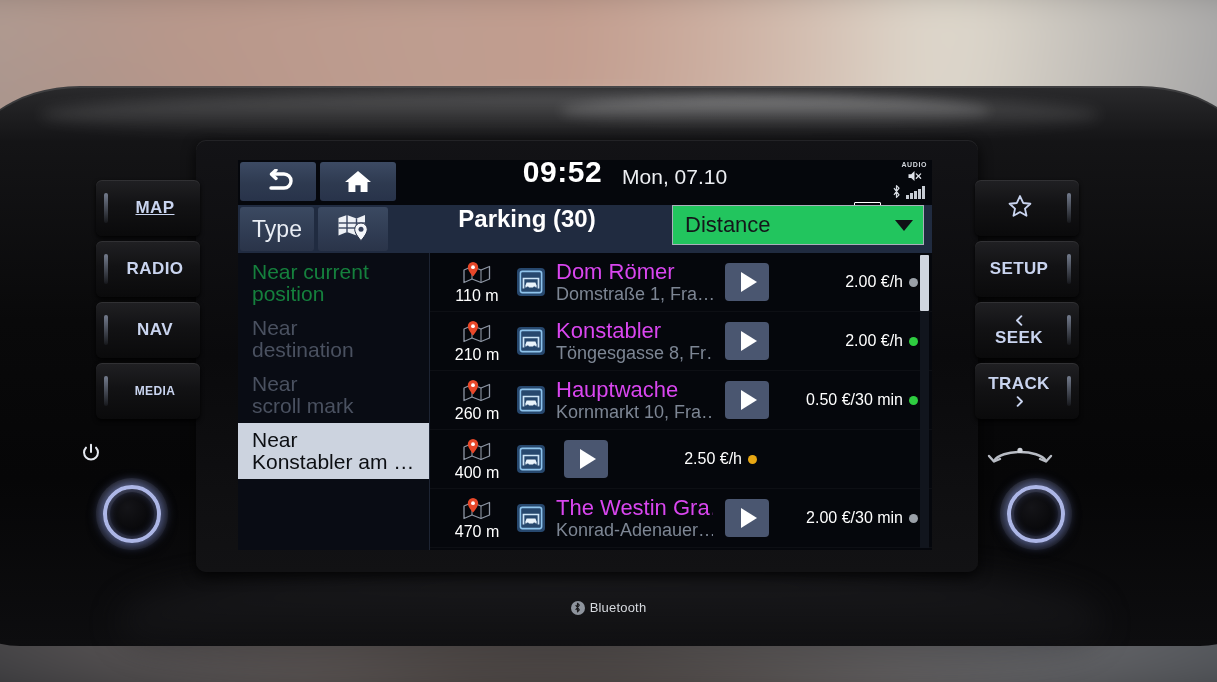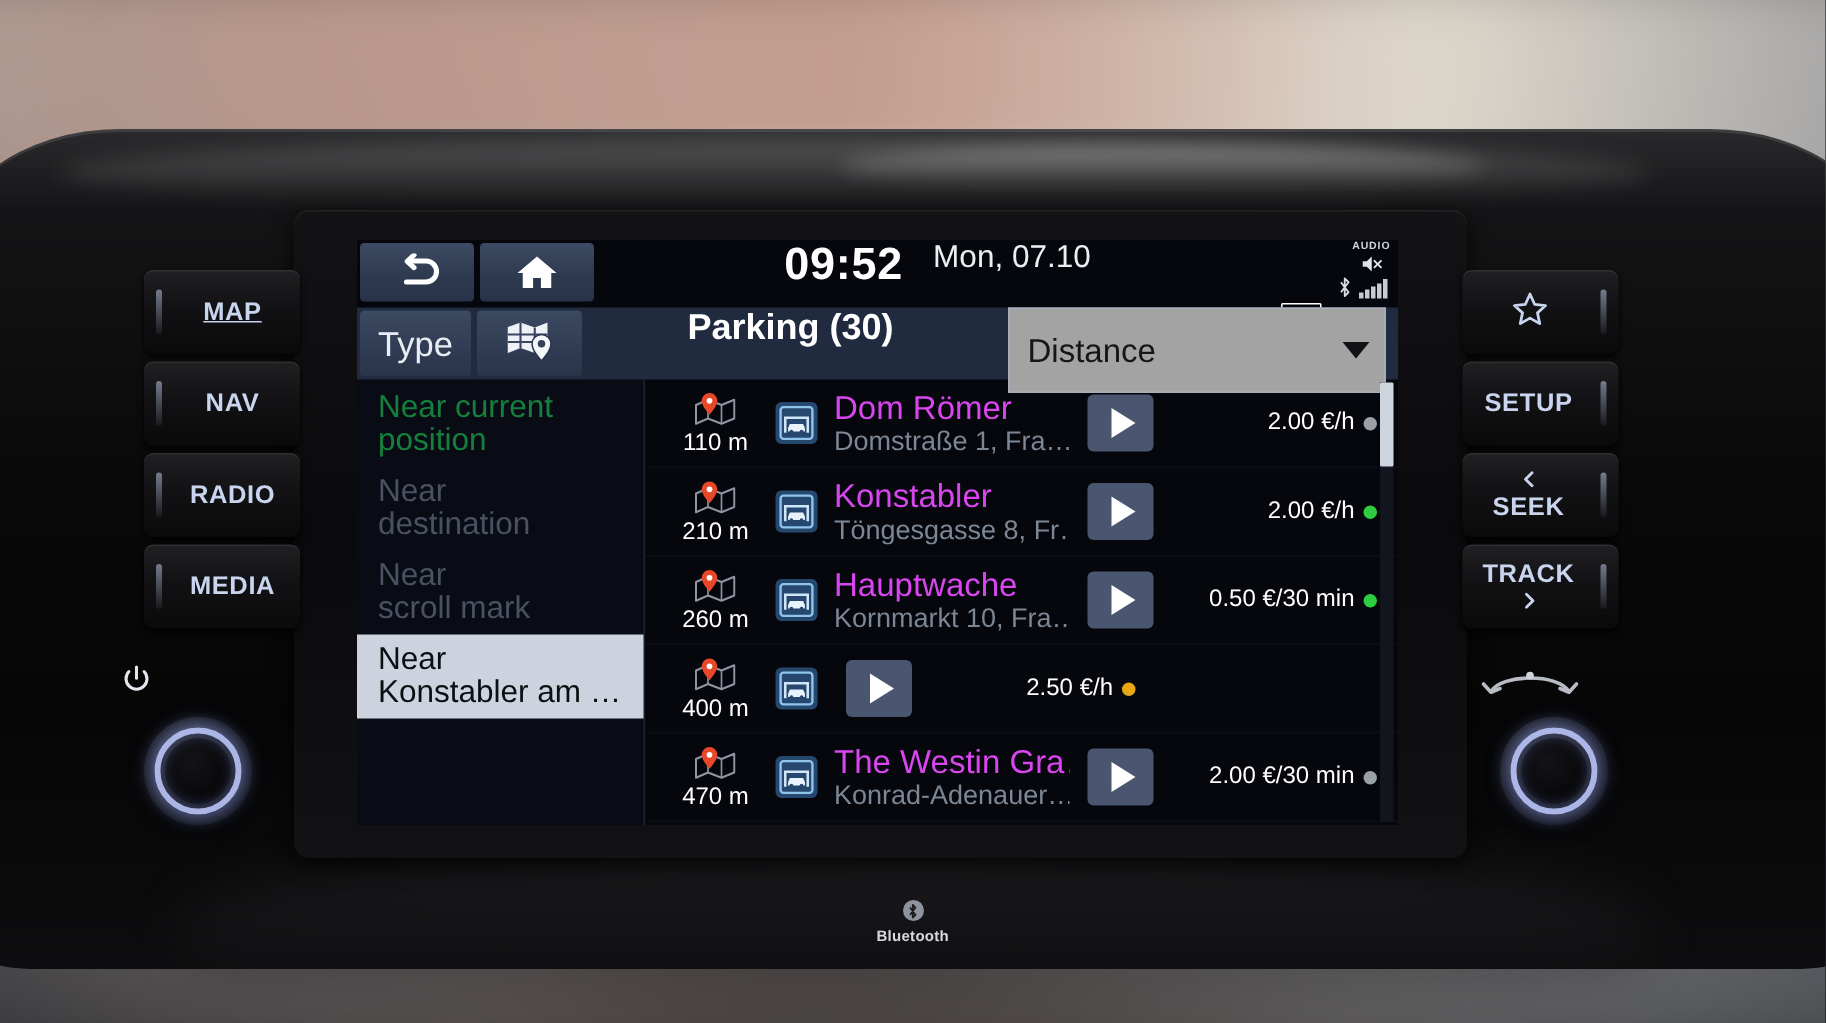--- a/index.html
+++ b/index.html
@@ -81,22 +81,22 @@
   .navbtn {
     width: 76px; margin: 2px 2px 4px 2px;
     background: linear-gradient(180deg, #3c4a63 0%, #2e3a50 55%, #28334a 100%);
     border-radius: 3px;
     display: flex; align-items: center; justify-content: center;
     cursor: pointer;
   }
   .navbtn svg { display:block; }
 
   .clockwrap {
-    flex: 1; display: flex; align-items: flex-start; justify-content: center;
-    gap: 20px; padding-bottom: 2px;
+    flex: 1; display: flex; align-items: flex-end; justify-content: center;
+    gap: 20px; padding-bottom: 16px;
   }
   .clock { color: #fff; font-size: 30px; font-weight: bold; letter-spacing: .5px; }
   .date  { color: #eceef2; font-size: 21px; }
 
   .statusicons {
     width: 80px; position: relative;
   }
   .audio-lbl {
     position: absolute; right: 5px; top: 1px;
     font-size: 7px; color: #d2d6dd; letter-spacing: .6px; font-weight: bold;
@@ -125,22 +125,22 @@
     display: flex; align-items: center; justify-content: center;
     cursor: pointer;
   }
   .tbtn.type { width: 74px; color: #e9edf4; font-size: 23px; }
   .tbtn.mapb { width: 70px; }
   .parking-title {
     flex: 1; text-align: center; color: #fff; font-size: 24px; font-weight: bold;
     padding-right: 8px;
   }
   .sortsel {
-    width: 252px; height: 57px; margin-right: 8px;
-    background: #a3a3a3; border: 1px solid #aab0bb;
+    width: 252px; height: 40px; margin-right: 8px;
+    background: #22c55e; border: 1px solid #aab0bb;
     display: flex; align-items: center; justify-content: space-between;
     padding: 0 10px 0 12px; cursor: pointer;
   }
   .sortsel span { color: #14161a; font-size: 22px; }
   .caret {
     width: 0; height: 0; border-left: 9px solid transparent;
     border-right: 9px solid transparent; border-top: 11px solid #101216;
   }
 
   
@@ -231,21 +231,21 @@
     box-shadow: 0 0 12px 3px rgba(150,170,255,0.55), inset 0 0 10px rgba(140,160,255,0.45);
   }
   .knob::before {
     content:''; position: absolute; inset: 14px; border-radius: 50%;
     background: radial-gradient(circle at 40% 35%, #141418 0%, #070709 70%);
   }
 
   .bt-logo {
     position: absolute; left: 0; right: 0; top: 600px;
     display: flex; align-items: center; justify-content: center; gap: 5px;
-    color: #d6d9de; font-size: 10px; font-weight: bold; letter-spacing: .2px; flex-direction: column;
+    color: #d6d9de; font-size: 13px; font-weight: normal; letter-spacing: .2px;
   }
   .bt-disc {
     width: 14px; height: 14px; border-radius: 50%;
     background: #8e949d; display: flex; align-items: center; justify-content: center;
   }
   .tune-ico { position: absolute; left: 985px; top: 443px; }
 </style>
 </head>
 <body>
 
@@ -258,27 +258,27 @@
   <div class="dash-lower"></div>
   <div class="bezel"></div>
 
   <div class="hwcol leftcol" style="left:96px; top:180px; width:104px;">
     <div class="hwbtn" style="height:56px; margin-bottom:5px; font-size:17px; padding-left:14px;text-decoration:underline;">
       <span class="sliver"></span>
       <span>MAP</span>
     </div>
     <div class="hwbtn" style="height:56px; margin-bottom:5px; font-size:17px; padding-left:14px;">
       <span class="sliver"></span>
+      <span>RADIO</span>
+    </div>
+    <div class="hwbtn" style="height:56px; margin-bottom:5px; font-size:17px; padding-left:14px;">
+      <span class="sliver"></span>
       <span>NAV</span>
     </div>
-    <div class="hwbtn" style="height:56px; margin-bottom:5px; font-size:17px; padding-left:14px;">
-      <span class="sliver"></span>
-      <span>RADIO</span>
-    </div>
-    <div class="hwbtn" style="height:56px; font-size:17px; padding-left:14px;">
+    <div class="hwbtn" style="height:56px; font-size:12px; padding-left:14px;">
       <span class="sliver"></span>
       <span>MEDIA</span>
     </div>
   </div>
 
   <div class="powerico">
     <svg width="22" height="22" viewBox="0 0 24 24" fill="none" stroke="#e4e8ef" stroke-width="2.2" stroke-linecap="round">
       <path d="M12 3 V 11"></path>
       <path d="M6.5 6.2 A 7.6 7.6 0 1 0 17.5 6.2"></path>
     </svg>

